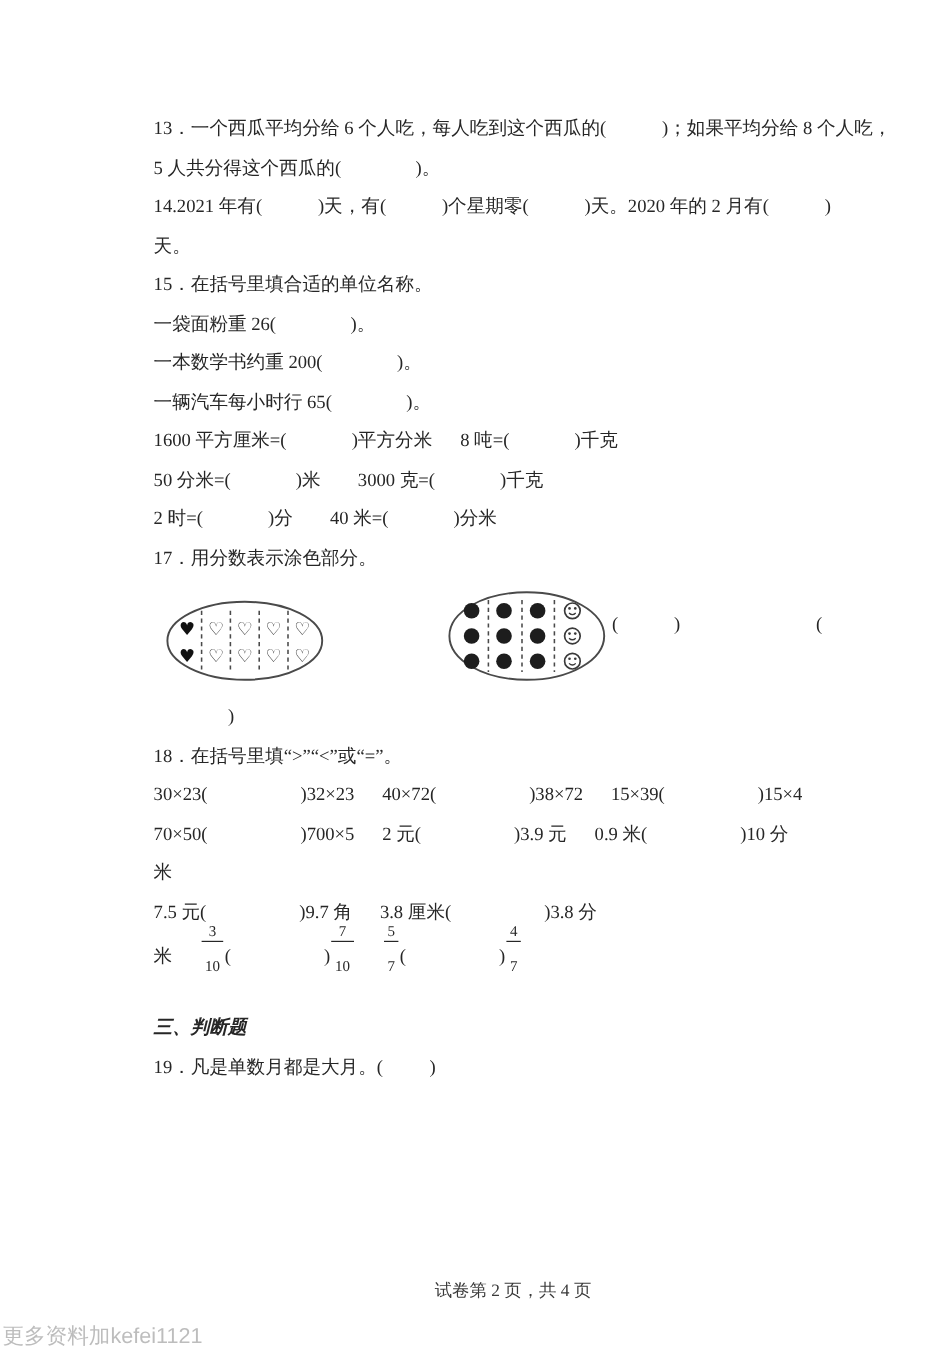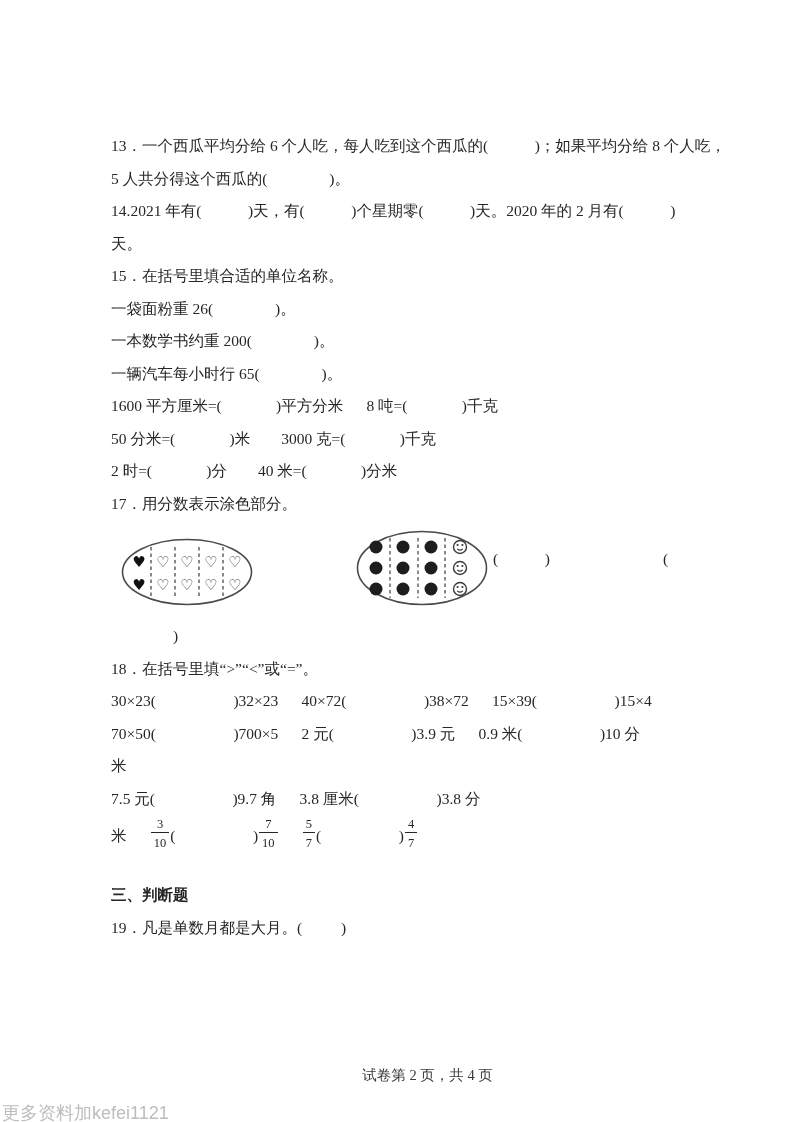--- a/index.html
+++ b/index.html
@@ -5,32 +5,33 @@
   html,body{margin:0;padding:0;background:#ffffff;}
   .page{
     position:relative;
     width:793px;height:1122px;
     background:#ffffff;
     font-family:"Liberation Serif","DejaVu Serif",serif;
     color:#262626;
     overflow:hidden;
   }
   .content{
-    position:absolute;left:111px;top:92px;width:600px;margin-top:38px;
+    position:absolute;left:128px;top:92px;width:600px;
   }
   .line{
     white-space:pre;
     font-size:15.5px;
     line-height:32.5px;
     margin:0;
     overflow:visible;
   }
   .section-title{
     font-weight:bold;
     margin-top:22px;
+    font-style:italic;
   }
   
   .figure{
     position:relative;
     height:92px;
     margin-top:8px;
   }
   .fig-oval1{position:absolute;left:10px;top:10px;}
   .fig-oval2{position:absolute;left:245px;top:2px;}
   .fig-parens-mid{position:absolute;left:382px;top:22px;font-size:15.5px;white-space:pre;}
@@ -47,21 +48,21 @@
   }
   .frac{
     display:inline-block;
     text-align:center;
     font-size:12.5px;
     line-height:1.1;
     vertical-align:middle;
     margin:0 1px;
   }
   .frac .fn{display:block;padding:0 3px;}
-  .frac .fd{display:block;border-top:1px solid #262626;padding:4px 3px;}
+  .frac .fd{display:block;border-top:1px solid #262626;padding:14px 3px;}
   .footer{
     position:absolute;left:0;top:1066px;width:100%;
     text-align:center;font-size:14.5px;color:#3a3a3a;
     white-space:pre;
     padding-left:31px;
   }
   .watermark{
     position:absolute;left:2px;top:1101px;
     font-family:"Liberation Sans","DejaVu Sans",sans-serif;
     font-size:18px;color:#bdbdbd;

